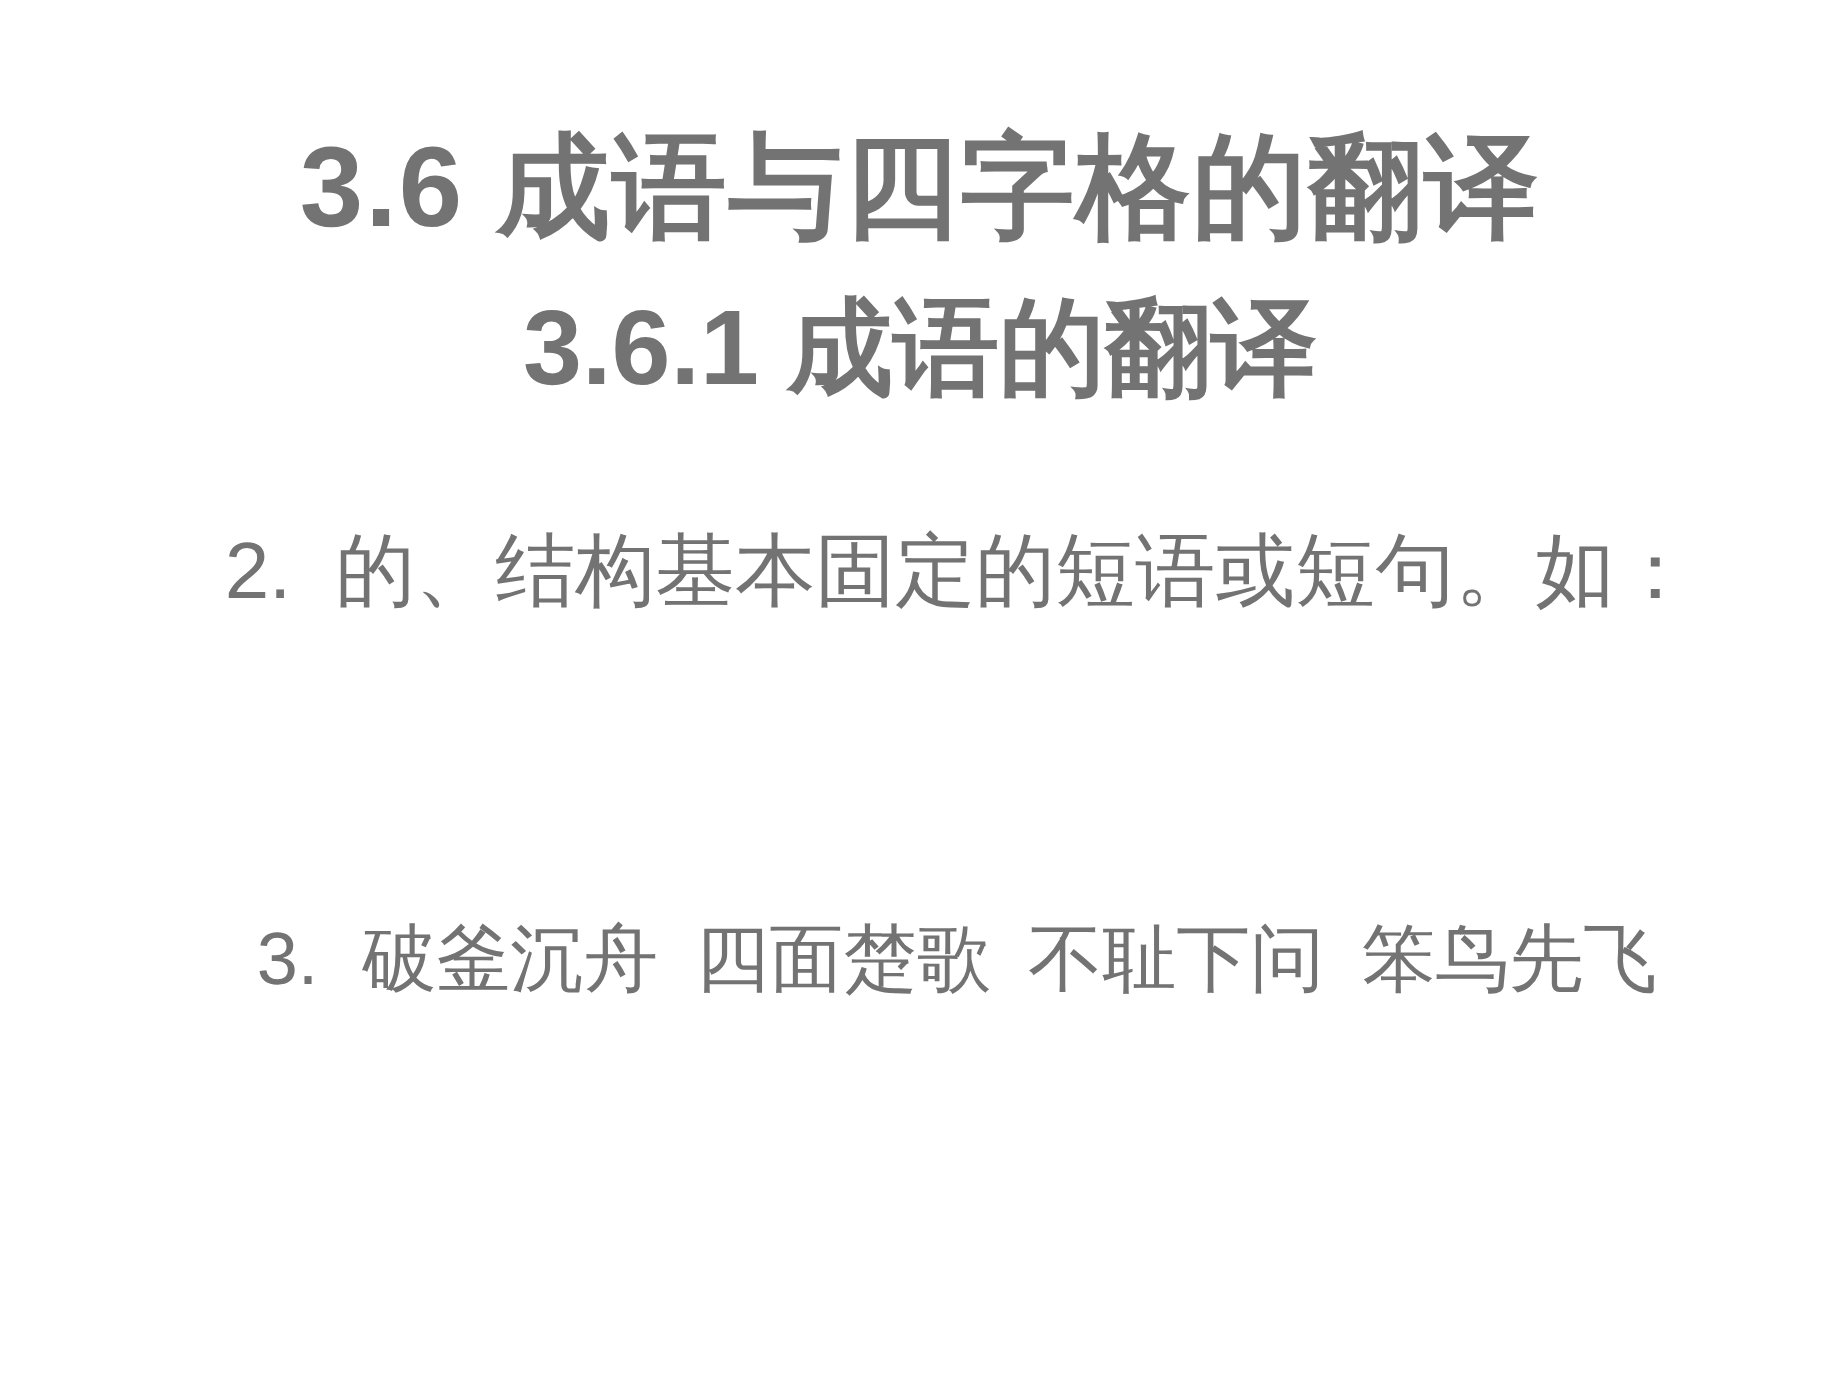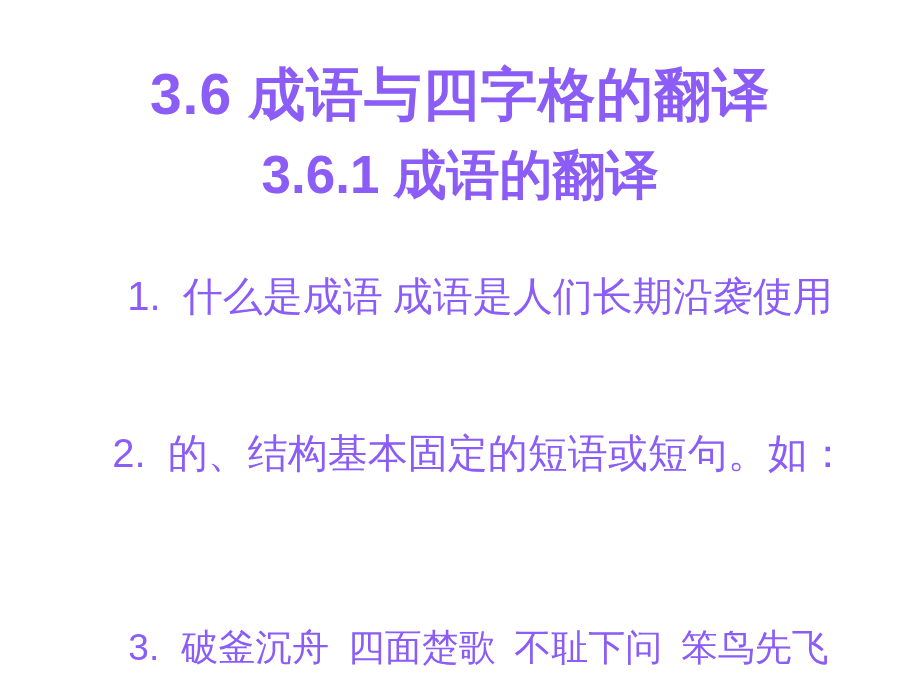--- a/index.html
+++ b/index.html
@@ -9,21 +9,21 @@
   }
   body {
     width: 920px;
     height: 690px;
     overflow: hidden;
   }
   .slide {
     width: 920px;
     height: 690px;
     background: #ffffff;
-    color: #8b5cf6;
+    color: #737373;
     text-align: center;
     font-family: "Liberation Serif", "DejaVu Serif", serif;
     box-sizing: border-box;
     padding-top: 60px;
   }
   .num {
     font-family: "Liberation Sans", "DejaVu Sans", sans-serif;
   }
   .slide-title {
     font-size: 57px;
@@ -71,23 +71,20 @@
 <div class="slide">
 
   <h1 class="slide-title">
     <span class="num">3.6</span><span>成语与四字格的翻译</span>
   </h1>
 
   <h2 class="slide-subtitle">
     <span class="num">3.6.1</span><span>成语的翻译</span>
   </h2>
 
-  <div id="item-0" class="item item-large">
-    <span class="num">1.</span><span class="item-text">什么是成语 成语是人们长期沿袭使用</span>
-  </div>
 
   <div id="item-1" class="item item-large">
     <span class="num">2.</span><span class="item-text">的、结构基本固定的短语或短句。如：</span>
   </div>
 
   <div id="item-2" class="item item-small">
     <span class="num">3.</span><span class="item-text">破釜沉舟  四面楚歌  不耻下问  笨鸟先飞</span>
   </div>
 
 </div>

